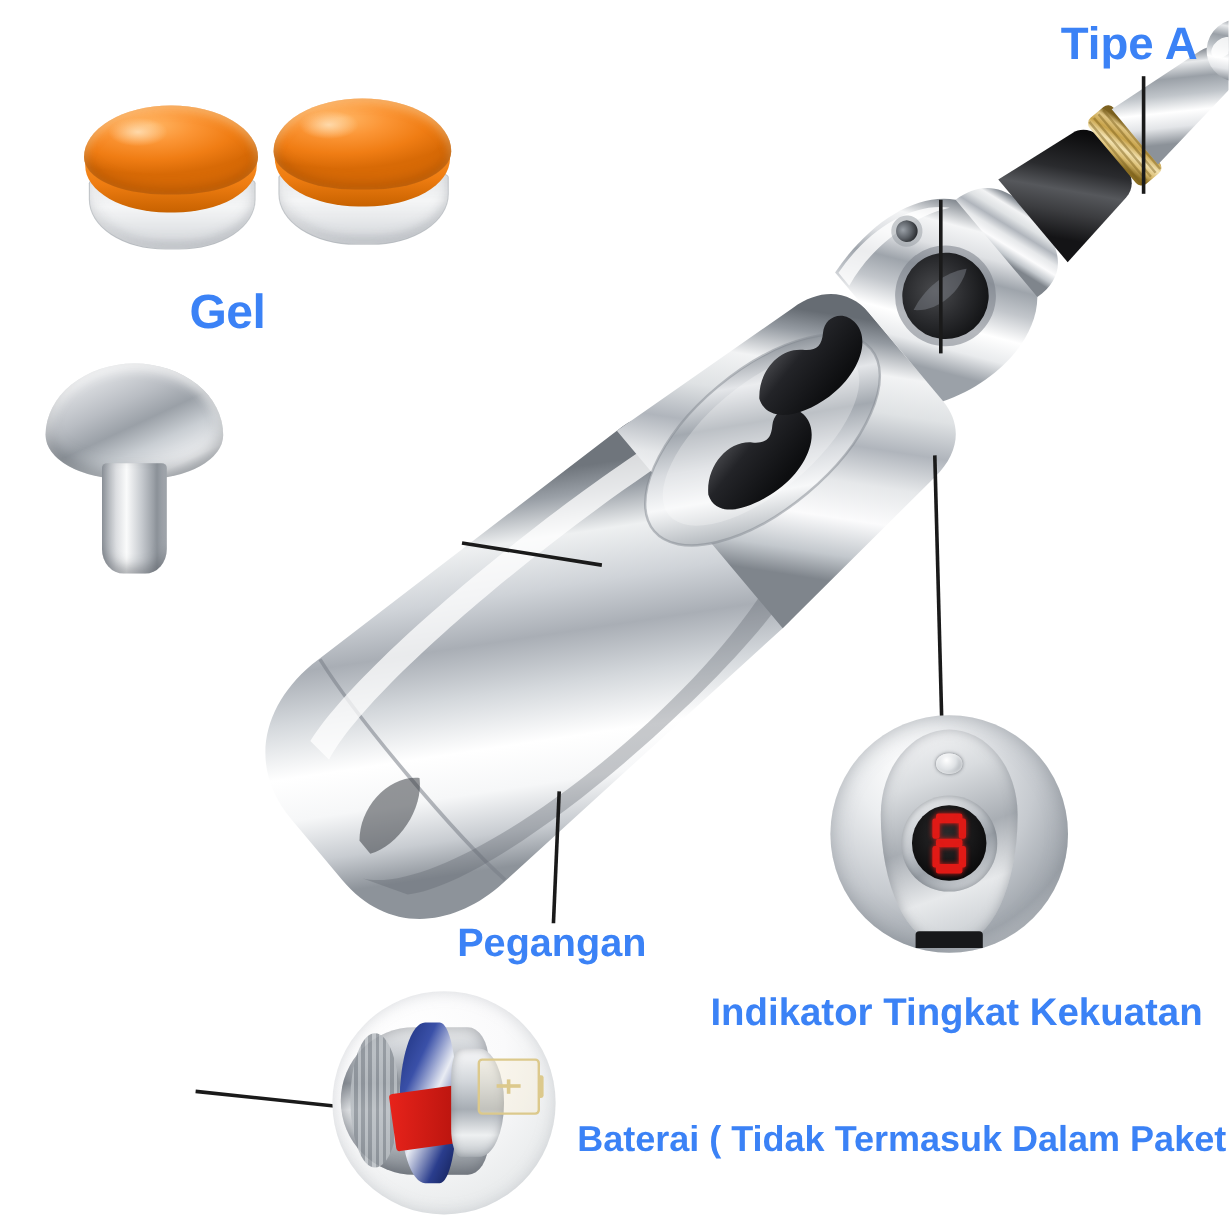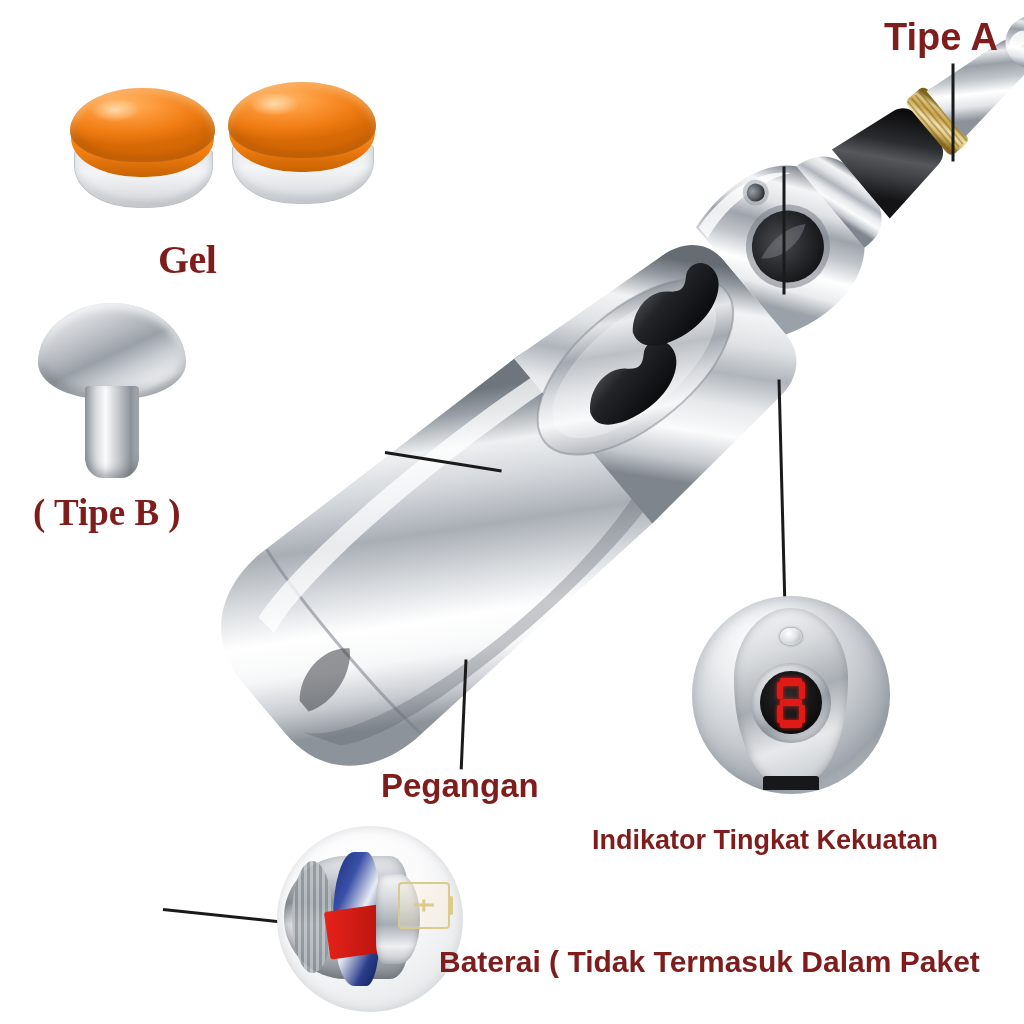--- a/index.html
+++ b/index.html
@@ -6,23 +6,23 @@
   html,body{margin:0;padding:0;}
   body{
     width:1024px;height:1024px;
     background:#ffffff;
     font-family:"Liberation Sans", sans-serif;
     overflow:hidden;
   }
   #stage{position:relative;width:1024px;height:1024px;background:#fff;overflow:hidden;}
 
   
-  .lbl{position:absolute;color:#7f1d1d;white-space:nowrap;line-height:1;}
+  .lbl{position:absolute;color:#3b82f6;white-space:nowrap;line-height:1;}
   .lbl-thin{font-weight:600;}
-  .lbl-bold{font-family:Liberation Serif, serif;font-weight:bold;}
+  .lbl-bold{font-family:Liberation Sans, sans-serif;font-weight:bold;}
 
   
   .leader{position:absolute;background:#1a1a1a;transform-origin:0 50%;}
 
   
   .jar{position:absolute;}
   .jar .cap{
     position:absolute;left:0;top:0;width:100%;height:62%;
     border-radius:50% 50% 46% 46% / 58% 58% 42% 42%;
     background:
@@ -192,21 +192,20 @@
     <div class="glint"></div>
   </div>
 
   <div class="lbl lbl-bold" style="left:158px;top:240px;font-size:40px;letter-spacing:-.5px;">Gel</div>
 
   <div class="tipeb" style="left:38px;top:303px;width:148px;height:172px;">
     <div class="dome"></div>
     <div class="stem"></div>
   </div>
 
-  <div class="lbl lbl-bold" style="left:33px;top:494px;font-size:37px;letter-spacing:0px;">( Tipe B )</div>
 
   <svg id="pen" viewBox="0 0 1024 1024" xmlns="http://www.w3.org/2000/svg">
     <defs>
 
       <linearGradient id="chromeBody" x1="0" y1="0" x2="1" y2="0" gradientTransform="rotate(-40 0.5 0.5)">
         <stop offset="0%" stop-color="#8d939a"></stop>
         <stop offset="9%" stop-color="#c8ccd1"></stop>
         <stop offset="20%" stop-color="#f6f7f8"></stop>
         <stop offset="31%" stop-color="#ffffff"></stop>
         <stop offset="45%" stop-color="#d4d8dc"></stop>
@@ -391,33 +390,33 @@
       <div class="seg v f"></div>
       <div class="seg v b"></div>
       <div class="seg h g"></div>
       <div class="seg v e"></div>
       <div class="seg v c"></div>
       <div class="seg h d"></div>
     </div>
     <div class="pi-notch"></div>
   </div>
 
-  <div class="lbl lbl-thin" style="left:592px;top:827px;font-size:27px;">Indikator Tingkat Kekuatan</div>
+  <div class="lbl lbl-thin" style="left:592px;top:827px;font-size:32px;">Indikator Tingkat Kekuatan</div>
 
   <div class="inset-circle bat-outer" style="left:277px;top:826px;width:186px;height:186px;">
     <div class="bat-barrel"></div>
     <div class="bat-rings"></div>
     <div class="bat-blue"></div>
     <div class="bat-red"></div>
     <div class="bat-cap"></div>
     <div class="bat-icon">
       <div class="bat-icon-plus"></div>
     </div>
   </div>
 
-  <div class="lbl lbl-thin" style="left:439px;top:935px;font-size:30px;margin-top:12px;">Baterai ( Tidak Termasuk Dalam Paket</div>
+  <div class="lbl lbl-thin" style="left:481px;top:935px;font-size:30px;">Baterai ( Tidak Termasuk Dalam Paket</div>
 
   <div class="lbl lbl-thin" style="left:884px;top:18px;font-size:38px;">Tipe A</div>
 
 
   <div class="lbl lbl-thin" style="left:381px;top:769px;font-size:33px;text-align:center;">Pegangan</div>
 
 </div>
 
 </body></html>

